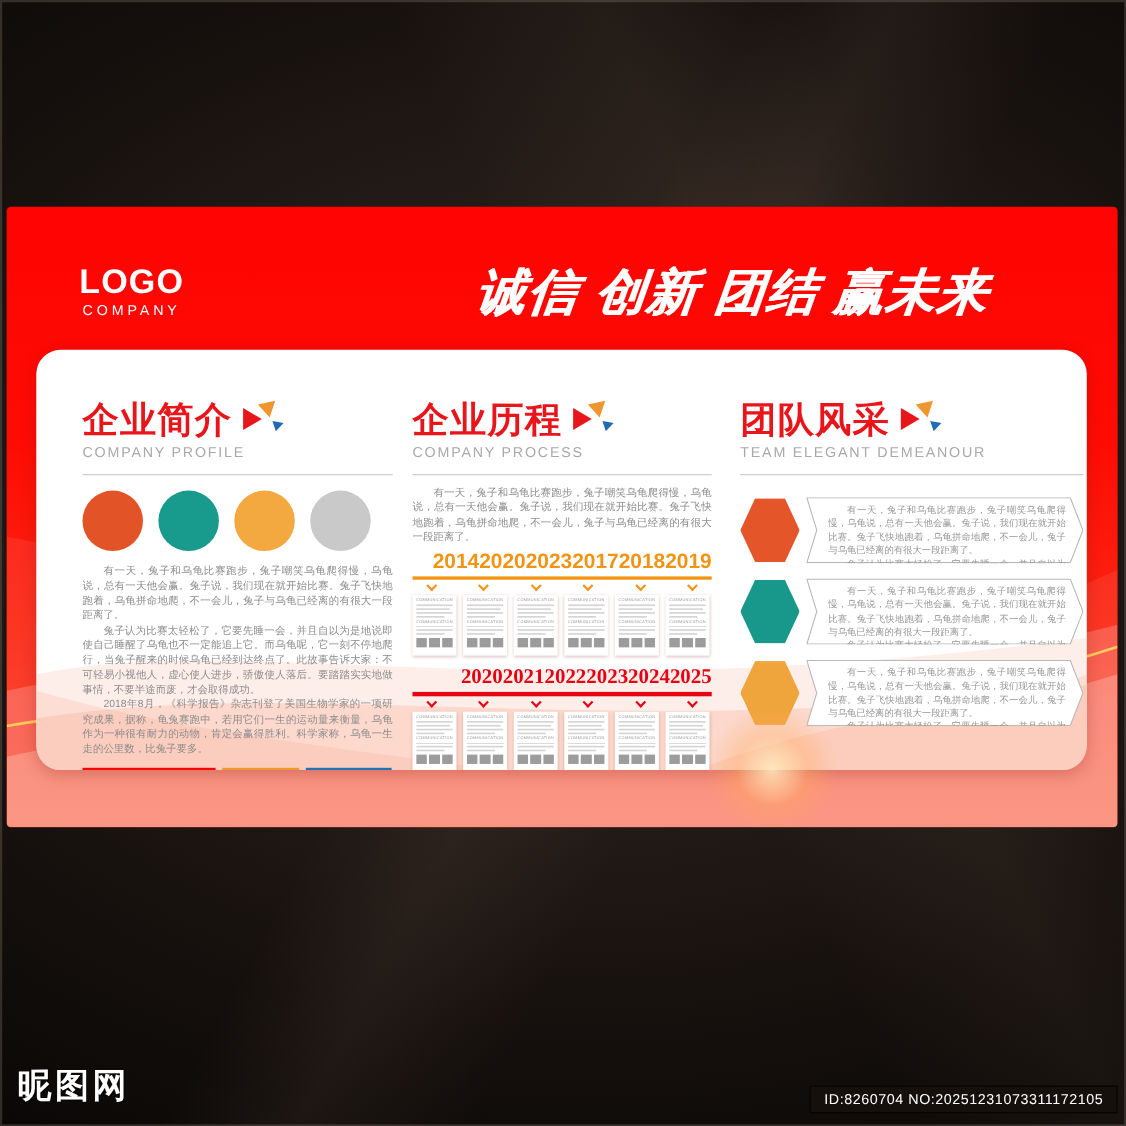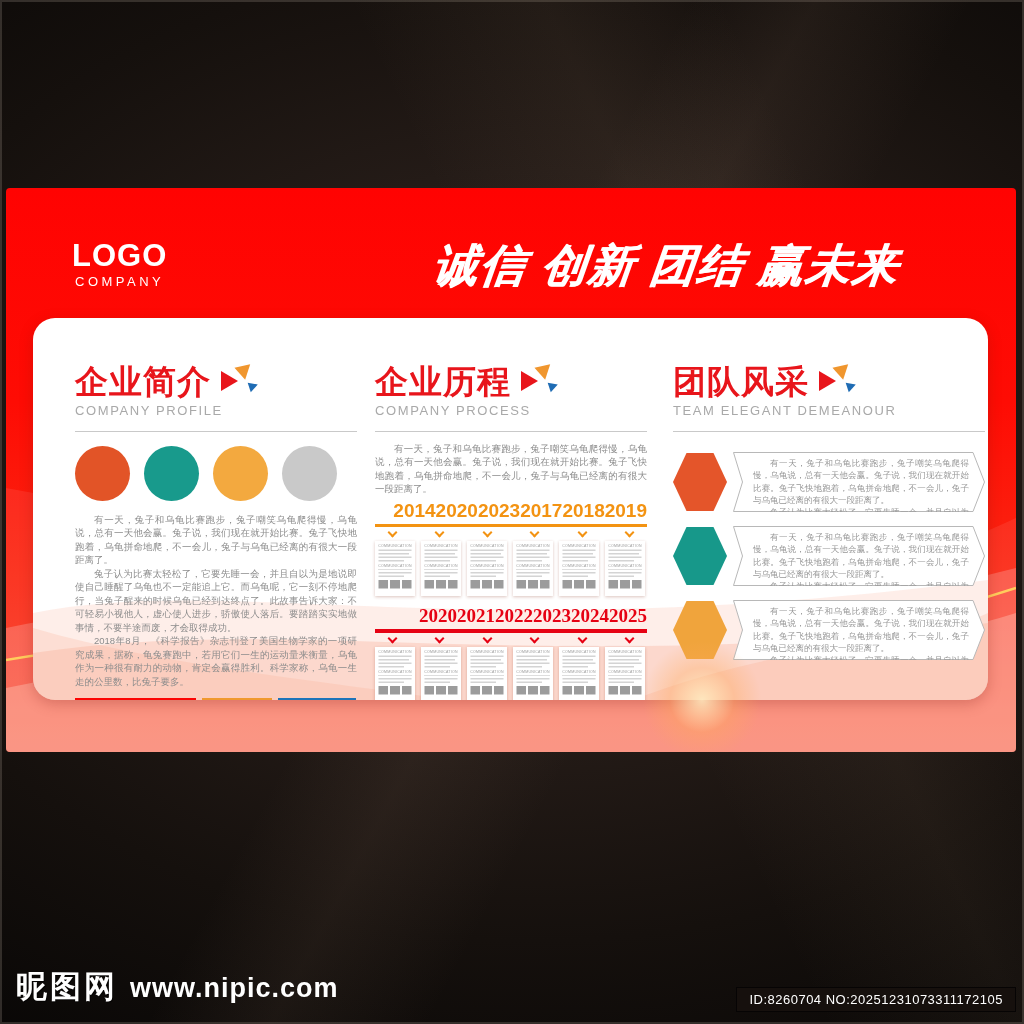--- a/index.html
+++ b/index.html
@@ -497,16 +497,15 @@
           </div>
         </div>
       </div>
     </div>
 
     <div class="flare"></div>
   </div>
 
   <div class="wm-left">
     <span class="wm-site">昵图网</span>
-    <span class="wm-url">www.nipic.com</span>
   </div>
   <div class="wm-right">ID:8260704 NO:20251231073311172105</div>
 </div>
 
 </body></html>

